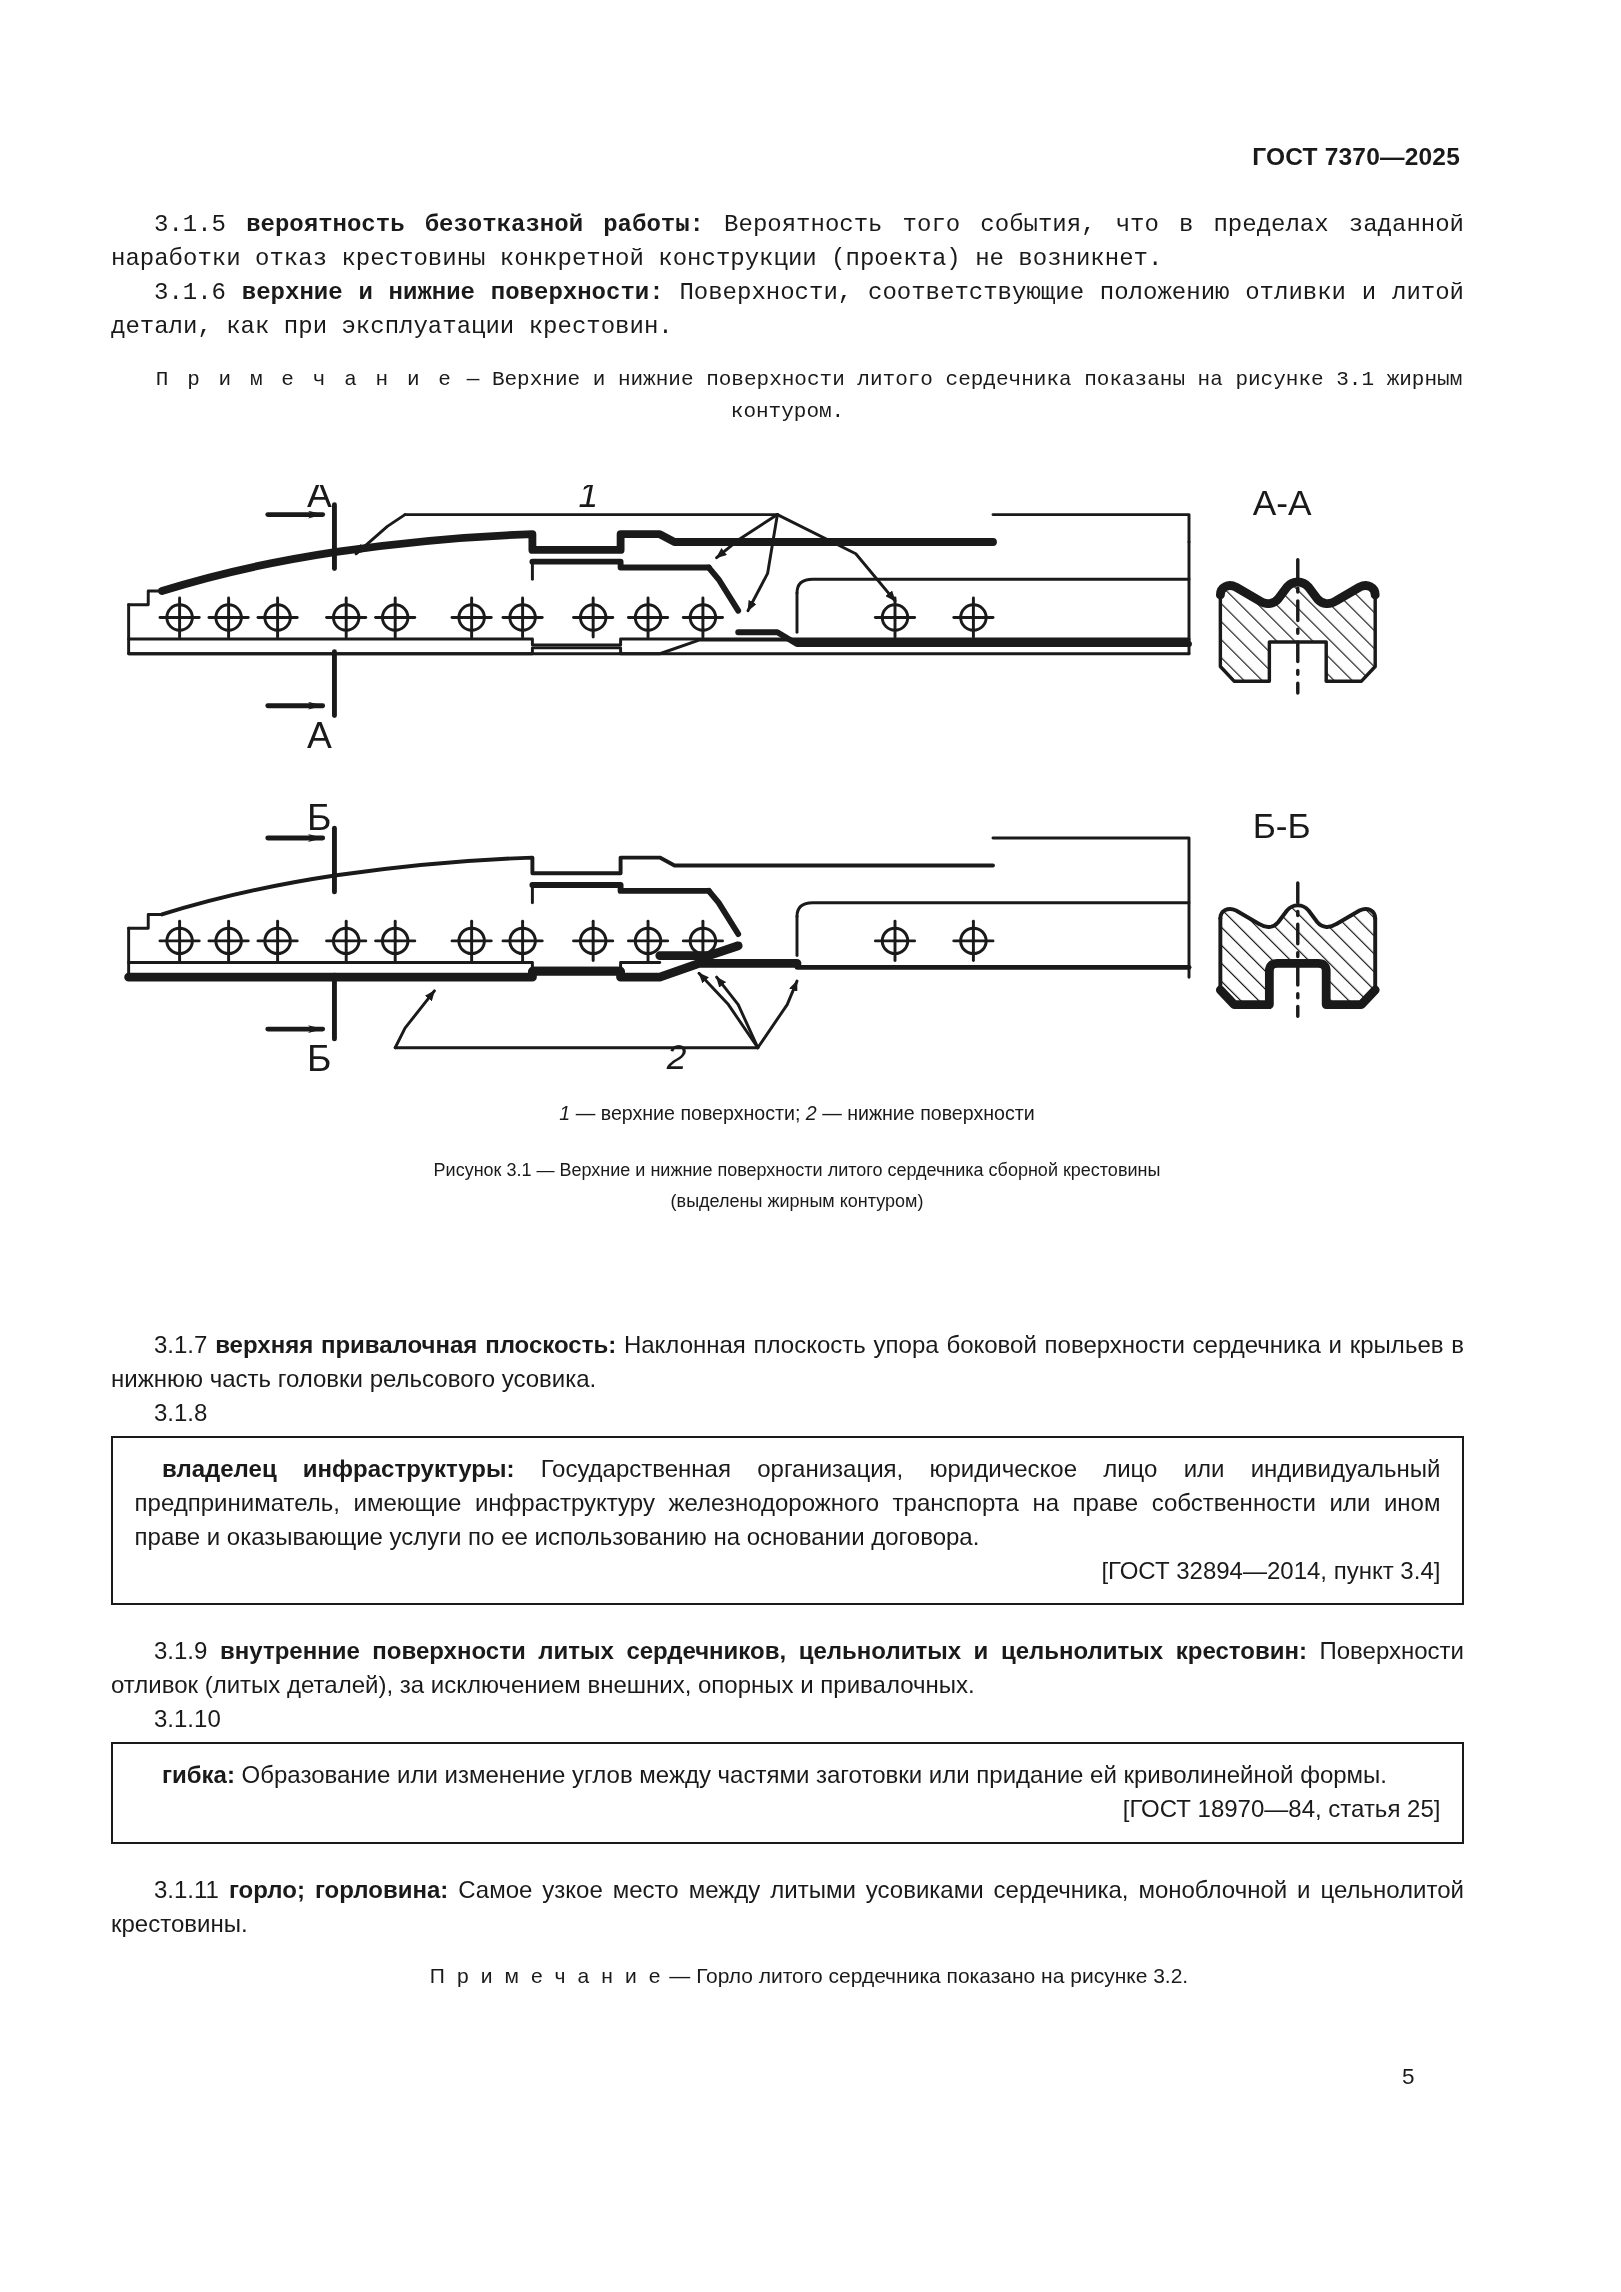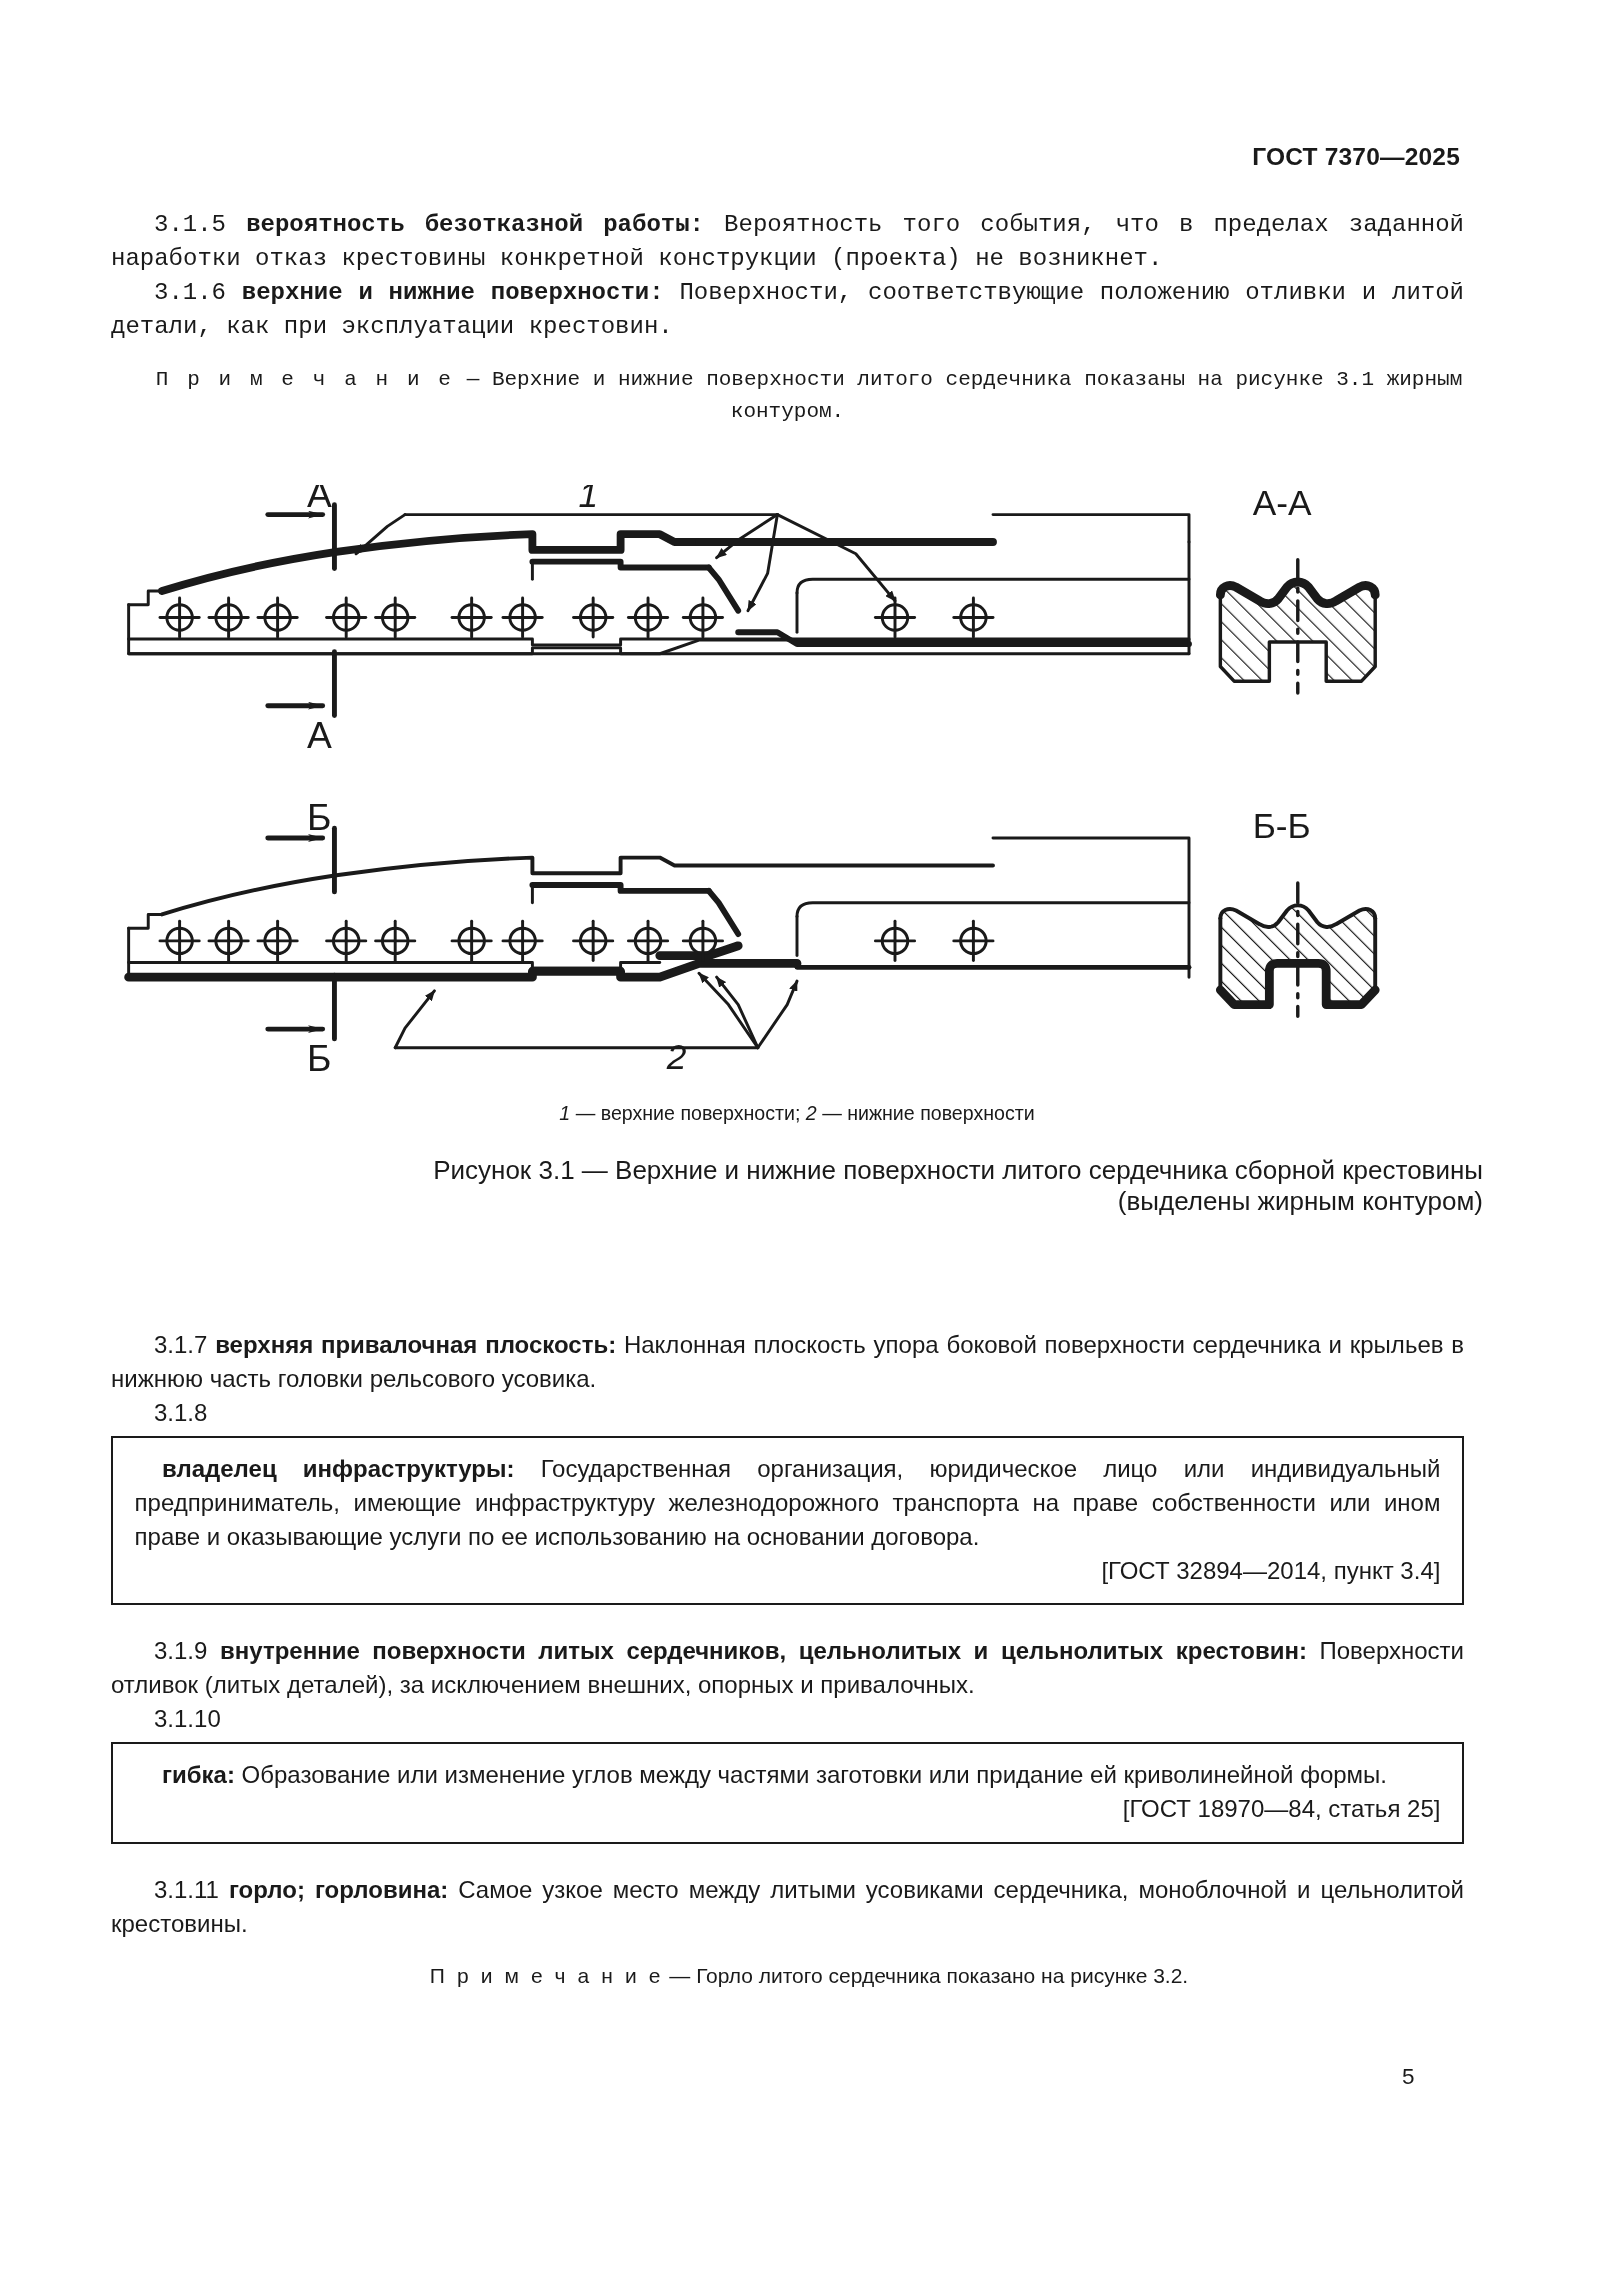--- a/index.html
+++ b/index.html
@@ -80,22 +80,22 @@
     padding-top: 5.9px;
     text-align: center;
     font-size: 19.6px;
     line-height: 29px;
   }
   .fig-legend i { font-style: italic; }
 
   .fig-caption {
     margin: 0;
     padding-top: 27.4px;
-    text-align: right;
-    font-size: 26px;
+    text-align: center;
+    font-size: 18px;
     line-height: 31px;
   }
 
   
   .defbox {
     border: 2px solid #1a1a1a;
     padding: 13.7px 21.6px 15.7px 21.6px;
     box-sizing: border-box;
   }
   .defbox p {

